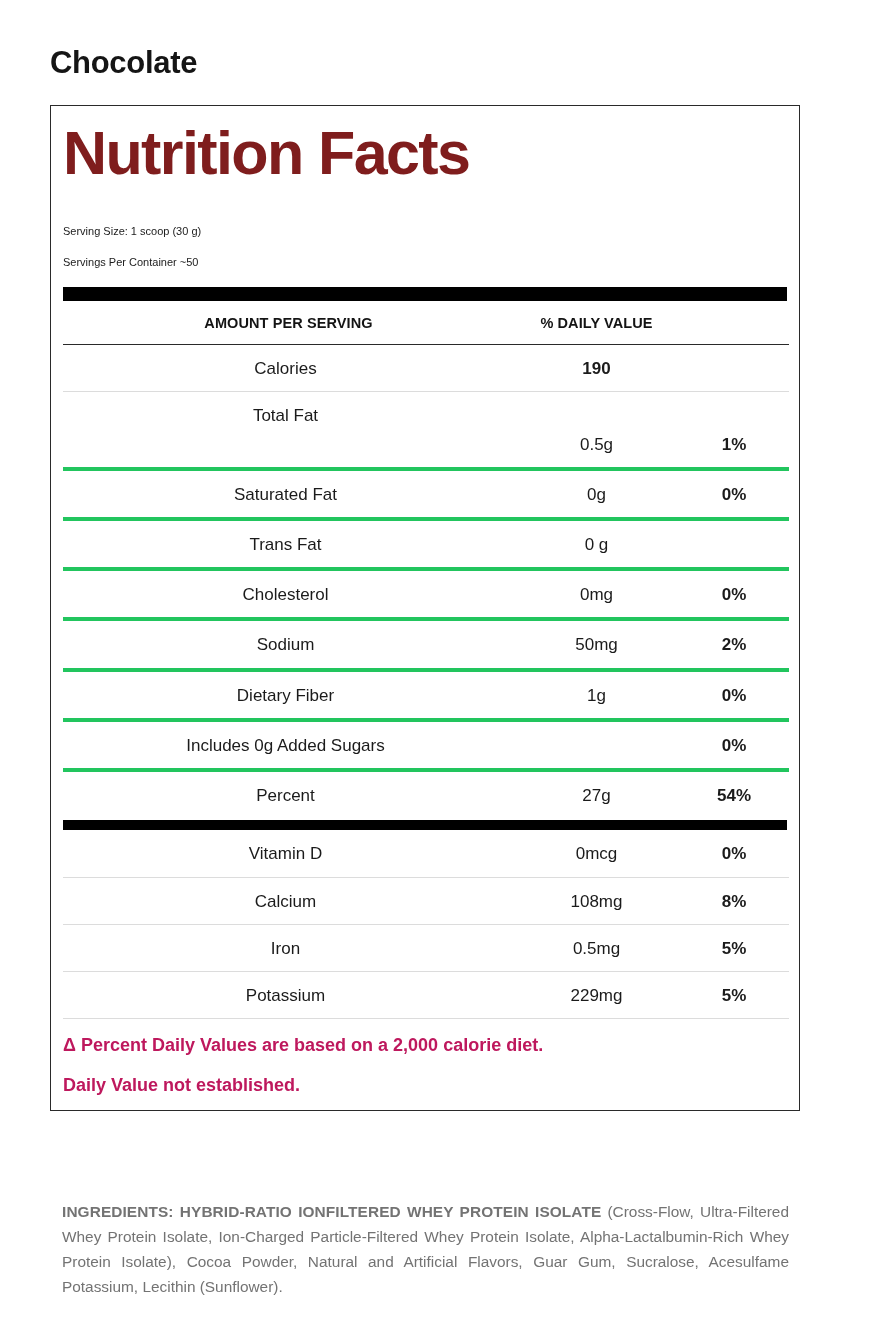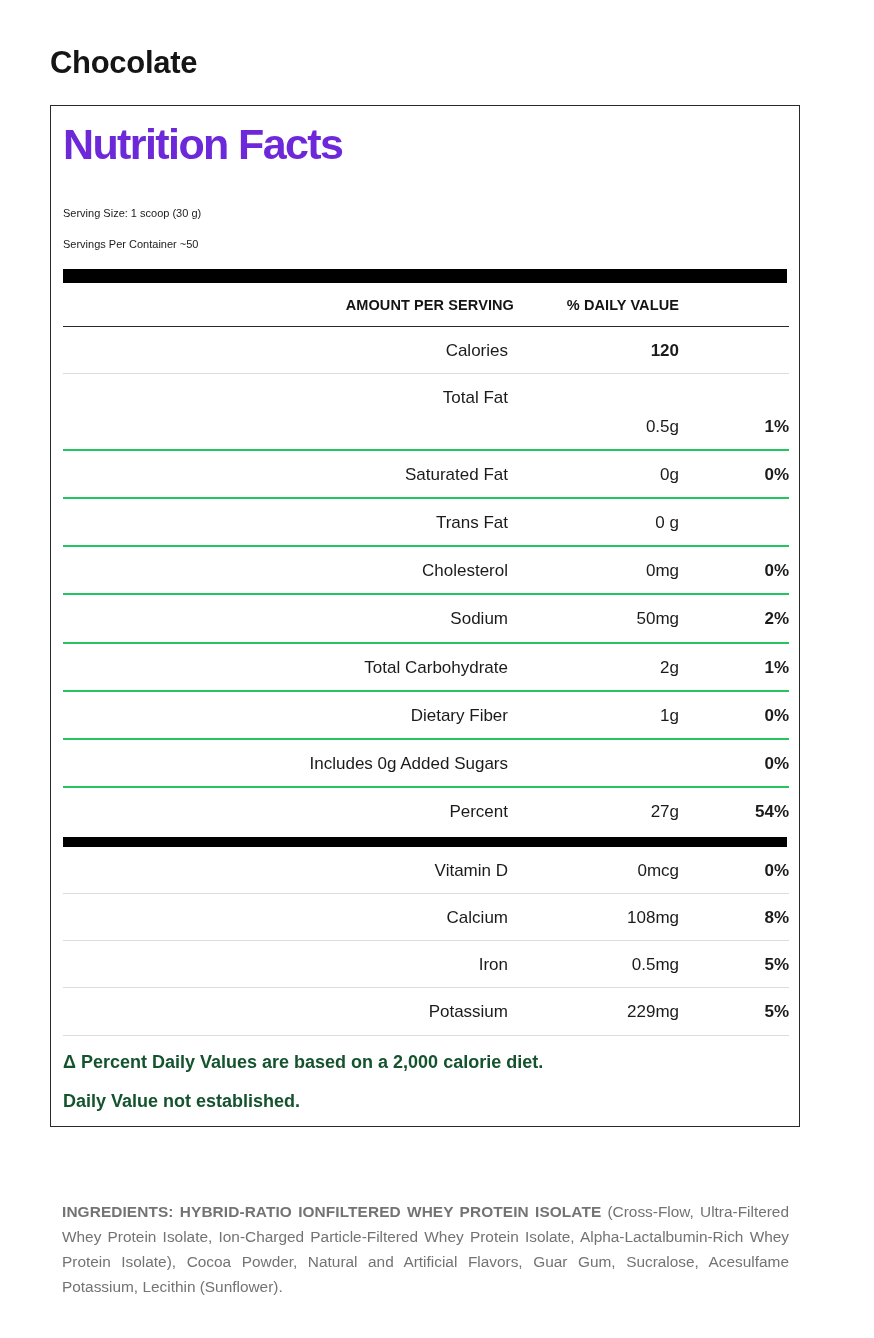--- a/index.html
+++ b/index.html
@@ -41,25 +41,25 @@
     left: 50px;
     top: 88px;
     width: 750px;
     box-sizing: border-box;
     border: 1.5px solid #2a2a2a;
     background: #ffffff;
     padding: 0 12px 14px 12px;
   }
 
   .nf-heading {
-    font-size: 43px;
+    font-size: 61px;
     font-weight: bold;
     letter-spacing: -1.6px;
     line-height: 1.0;
-    color: #6d28d9;
+    color: #7f1d1d;
     margin: 17px 0 0 0;
     padding: 0;
   }
 
   .serving-block {
     margin-top: 42px;
   }
   .serving-line {
     font-size: 11px;
     line-height: 1.0;
@@ -85,41 +85,41 @@
     border-collapse: collapse;
     table-layout: fixed;
   }
   table.nf-table col.c-label { width: 451px; }
   table.nf-table col.c-amount { width: 165px; }
   table.nf-table col.c-dv { width: 110px; }
 
   .nf-table td, .nf-table th {
     padding: 0;
     margin: 0;
-    text-align: right;
+    text-align: center;
     vertical-align: top;
   }
 
   
   .hdr-row th {
     font-size: 14.5px;
     font-weight: bold;
     letter-spacing: 0.1px;
     color: #141414;
     padding: 14px 0 13px 0;
     border-bottom: 1.6px solid #2a2a2a;
     text-transform: none;
   }
 
   
   .nf-row td {
     font-size: 17px;
     color: #1b1b1b;
     padding: 13px 0 12px 0;
-    border-bottom: 2px solid #22c55e;
+    border-bottom: 4px solid #22c55e;
     line-height: 1.25;
   }
   .nf-row td.lbl { padding-right: 6px; }
   .nf-row td.dv { font-weight: bold; }
 
   .bold td.lbl { font-weight: normal; }
   .bold td.amt { font-weight: normal; }
 
   .ind-1 { padding-left: 10px; }
   .ind-2 { padding-left: 19px; }
@@ -144,21 +144,21 @@
   .vitamin-row td { border-bottom: 1px solid #dcdcdc; }
   .vitamin-row.last td { border-bottom: 1px solid #dcdcdc; }
 
   
   .footnotes {
     margin-top: 17px;
   }
   .footnote {
     font-size: 18px;
     font-weight: bold;
-    color: #14532d;
+    color: #be185d;
     line-height: 1.1;
     margin-bottom: 20px;
   }
   .footnote:last-child { margin-bottom: 0; }
 
   
   .ingredients {
     position: absolute;
     left: 62px;
     top: 1183px;
@@ -199,21 +199,21 @@
       </colgroup>
       <tbody>
         <tr class="hdr-row">
           <th>AMOUNT PER SERVING</th>
           <th>% DAILY VALUE</th>
           <th></th>
         </tr>
 
         <tr class="nf-row bold calories-row">
           <td class="lbl">Calories</td>
-          <td class="amt" style="font-weight:bold;">120</td>
+          <td class="amt" style="font-weight:bold;">190</td>
           <td class="dv"></td>
         </tr>
 
         <tr class="nf-row bold row-offset">
           <td class="lbl">Total Fat</td>
           <td class="amt">0.5g</td>
           <td class="dv">1%</td>
         </tr>
 
         <tr class="nf-row">
@@ -233,25 +233,20 @@
           <td class="amt">0mg</td>
           <td class="dv">0%</td>
         </tr>
 
         <tr class="nf-row bold">
           <td class="lbl">Sodium</td>
           <td class="amt">50mg</td>
           <td class="dv">2%</td>
         </tr>
 
-        <tr class="nf-row bold">
-          <td class="lbl">Total Carbohydrate</td>
-          <td class="amt">2g</td>
-          <td class="dv">1%</td>
-        </tr>
 
         <tr class="nf-row">
           <td class="lbl ind-1">Dietary Fiber</td>
           <td class="amt">1g</td>
           <td class="dv">0%</td>
         </tr>
 
 
         <tr class="nf-row">
           <td class="lbl ind-2">Includes 0g Added Sugars</td>

